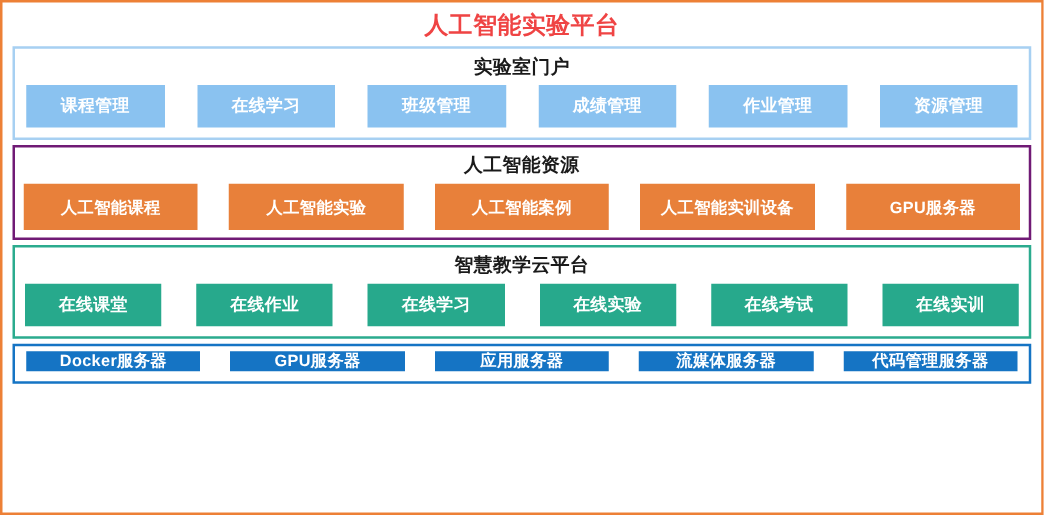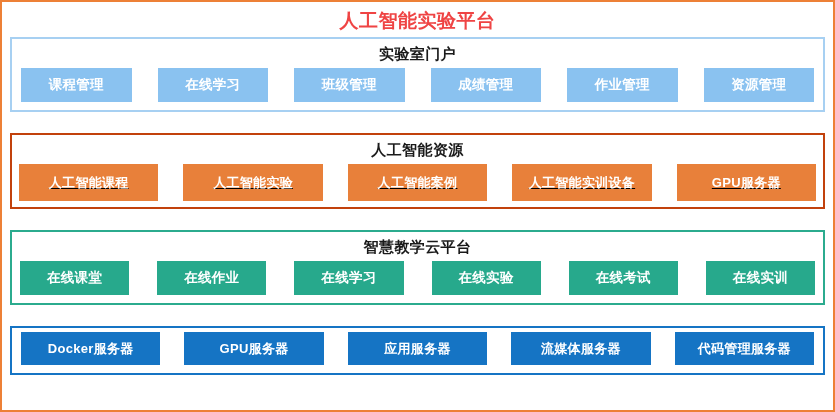--- a/index.html
+++ b/index.html
@@ -21,29 +21,29 @@
     text-align: center;
     font-size: 19px;
     font-weight: bold;
     color: #ef4444;
     line-height: 26px;
     letter-spacing: 0.5px;
     padding-bottom: 3px;
   }
   .section {
     background: #ffffff;
-    margin-bottom: 21px;
+    margin-bottom: 4px;
     padding: 4px 5px 6px 5px;
     display: flex;
     flex-direction: column;
   }
   .section:last-child { margin-bottom: 0; }
 
   .sec-portal   { border: 2px solid #A7D0F2; }
-  .sec-resource { border: 2px solid #c2410c; }
+  .sec-resource { border: 2px solid #701a75; }
   .sec-cloud    { border: 2px solid #2BAB8E; }
   .sec-infra    { border: 2px solid #1574C4; }
 
   .section-title {
     text-align: center;
     font-size: 15px;
     font-weight: bold;
     color: #1a1a1a;
     line-height: 22px;
     letter-spacing: 0.4px;
@@ -69,24 +69,24 @@
     letter-spacing: 0.3px;
     white-space: nowrap;
     text-align: center;
     border: 0;
     height: 34px;
     padding: 0 2px;
   }
   .row-portal   .chip { background: #8AC2F0; }
   .row-resource .chip { background: #E8803A; height: 37px; }
   .row-cloud    .chip { background: #27A98C; }
-  .row-infra    .chip { background: #1574C4; height: 33px; }
+  .row-infra    .chip { background: #1574C4; height: 16px; }
 
   .row-portal   { padding: 0 4px 2px 4px; gap: 26px; }
-  .row-resource { padding: 0 2px 0 2px; gap: 25px; text-decoration: underline; }
+  .row-resource { padding: 0 2px 0 2px; gap: 25px; }
   .row-cloud    { padding: 0 3px 2px 3px; gap: 28px; }
   .row-infra    { padding: 0 4px 2px 4px; gap: 24px; }
 
   .row-infra .chip { font-size: 13px; }
   .row-resource .chip { font-size: 13px; }
 </style>
 </head>
 <body>
 
 <div id="frame">

